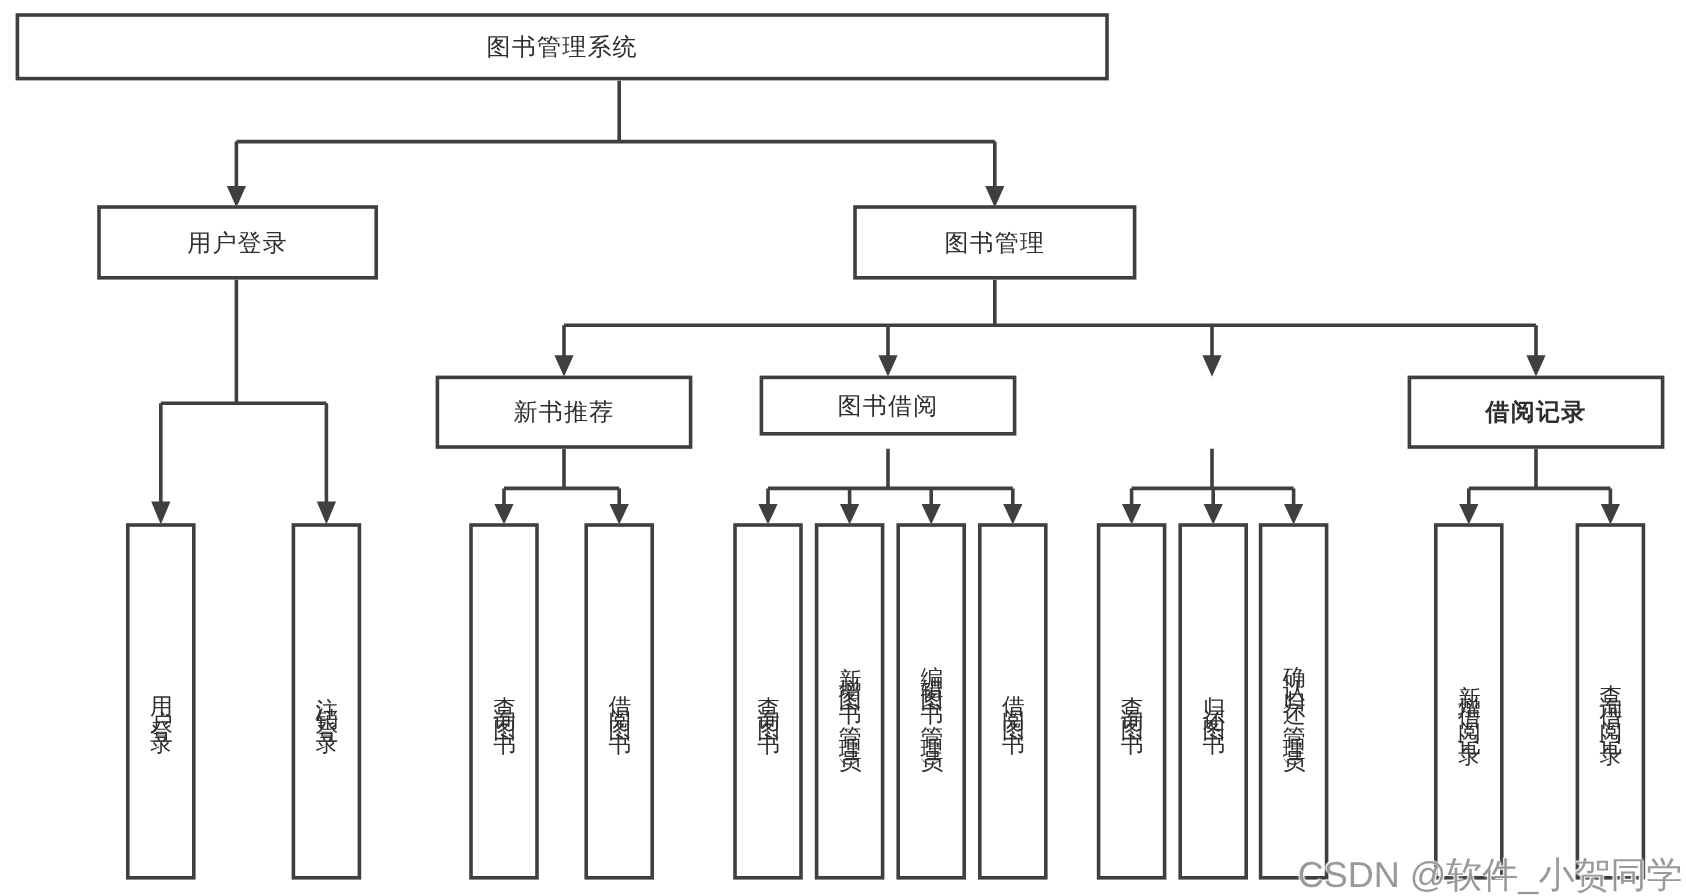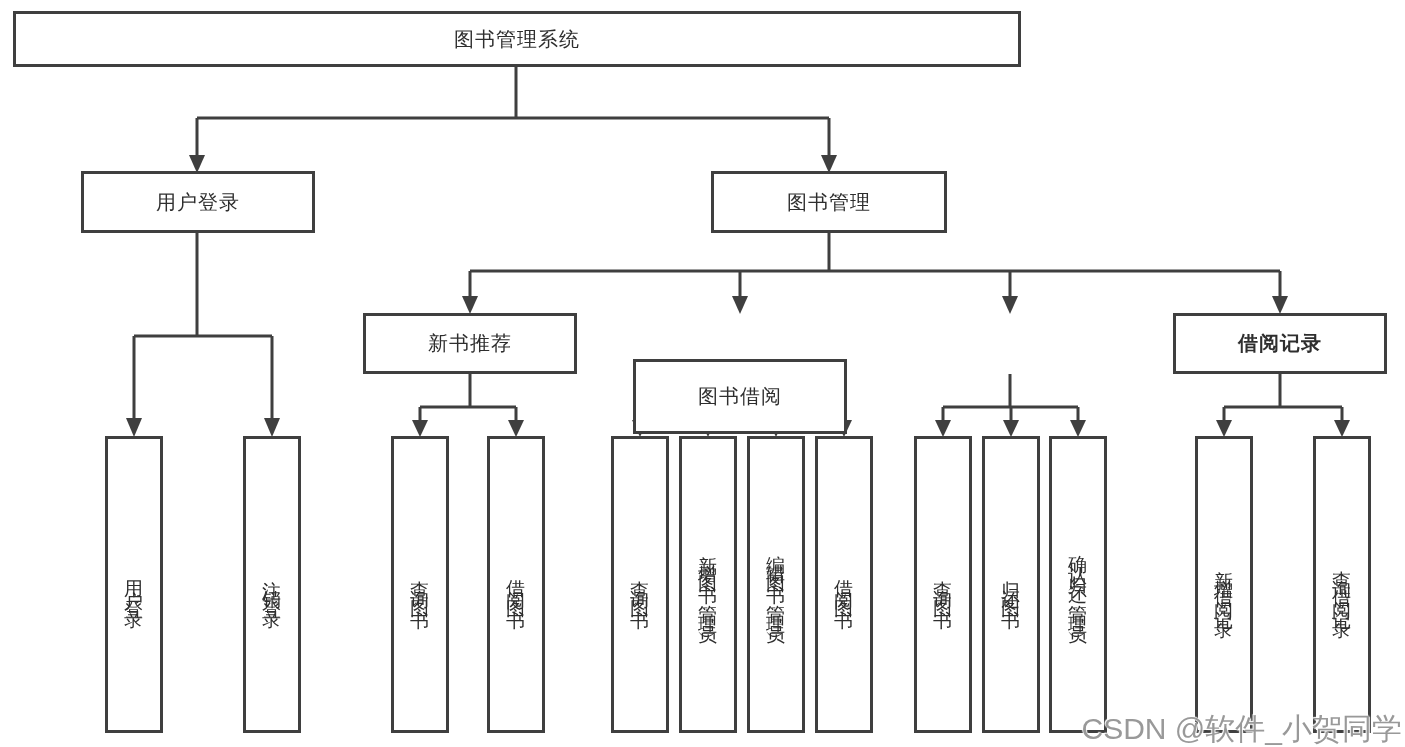--- a/index.html
+++ b/index.html
@@ -62,35 +62,35 @@
     <path d="M943 407 H1078 M943 407 V421 M1011 407 V421 M1078 407 V421"></path>
     <polygon points="935,420 951,420 943,437"></polygon>
     <polygon points="1003,420 1019,420 1011,437"></polygon>
     <polygon points="1070,420 1086,420 1078,437"></polygon>
 
     <path d="M1224 407 H1342 M1224 407 V421 M1342 407 V421"></path>
     <polygon points="1216,420 1232,420 1224,437"></polygon>
     <polygon points="1334,420 1350,420 1342,437"></polygon>
   </svg>
 
-  <div class="box" style="left:13px;top:11px;width:1008px;height:56px;">
+  <div class="box" style="left:13px;top:11px;width:911px;height:56px;">
     <span class="hlabel">图书管理系统</span>
   </div>
 
   <div class="box" style="left:81px;top:171px;width:234px;height:62px;">
     <span class="hlabel">用户登录</span>
   </div>
   <div class="box" style="left:363px;top:313px;width:214px;height:61px;">
     <span class="hlabel">新书推荐</span>
   </div>
 
   <div class="box" style="left:711px;top:171px;width:236px;height:62px;">
     <span class="hlabel">图书管理</span>
   </div>
-  <div class="box" style="left:633px;top:313px;width:214px;height:75px;margin-top:46px;">
+  <div class="box" style="left:633px;top:313px;width:214px;height:50px;">
     <span class="hlabel">图书借阅</span>
   </div>
   <div class="box" style="left:1173px;top:313px;width:214px;height:61px;font-weight:bold;">
     <span class="hlabel">借阅记录</span>
   </div>
 
   <div class="box" style="left:105px;top:436px;width:58px;height:297px;">
     <span class="vtext">用户登录</span>
   </div>
   <div class="box" style="left:243px;top:436px;width:58px;height:297px;">

